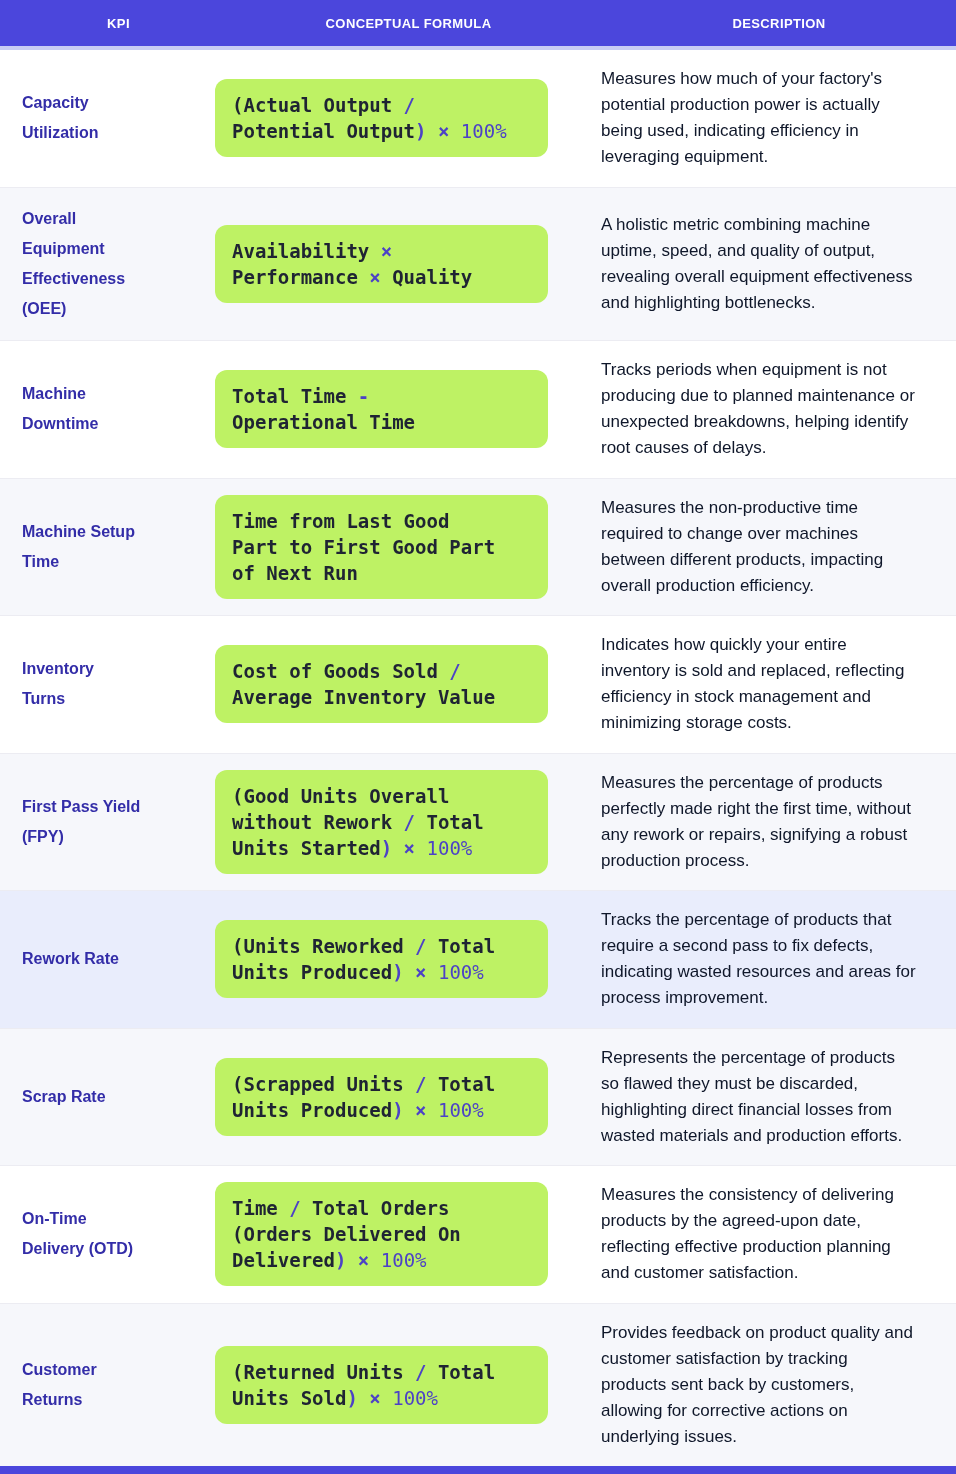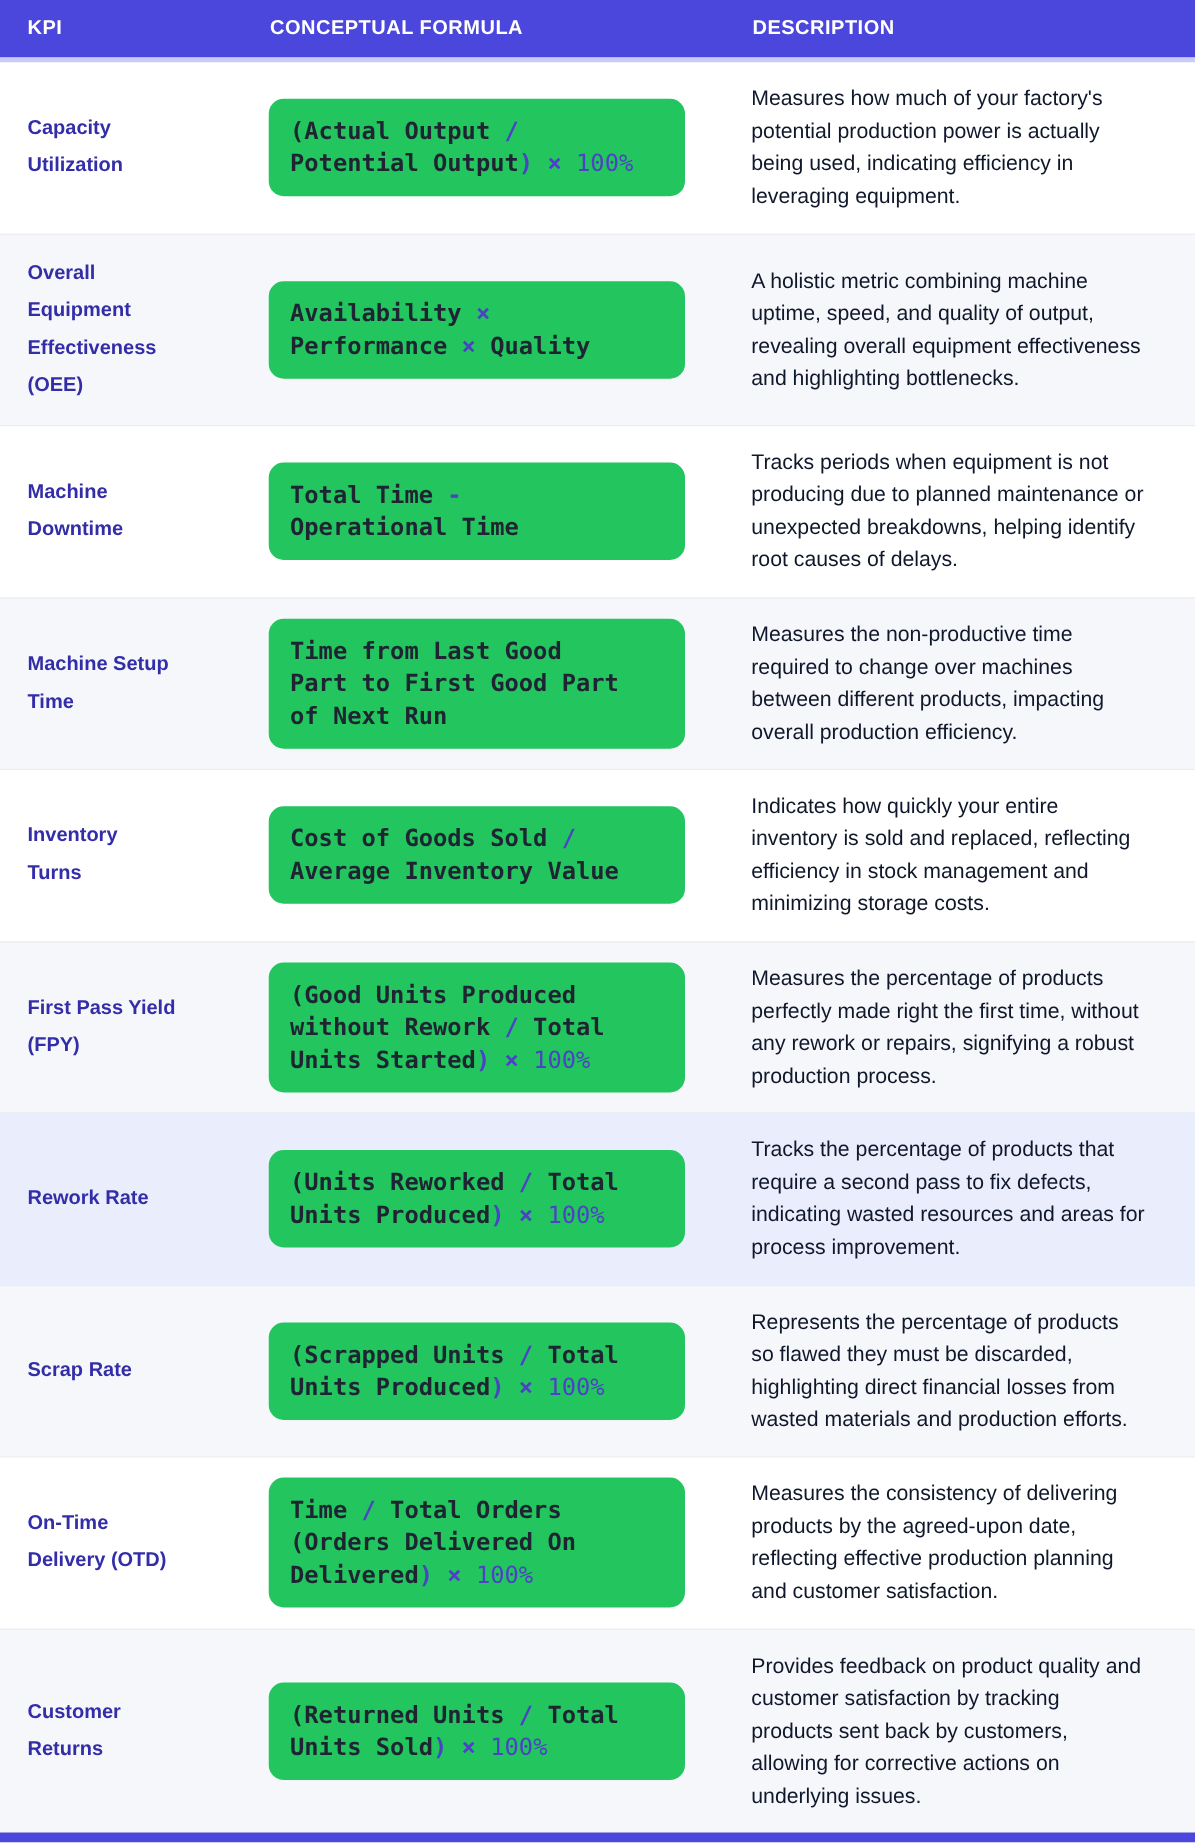--- a/index.html
+++ b/index.html
@@ -19,23 +19,24 @@
   .table-header {
     background: #4b46dc;
     height: 46px;
     display: grid;
     grid-template-columns: 215px 386px 1fr;
     align-items: center;
     flex: 0 0 auto;
   }
   .table-header .hcell {
     color: #ffffff;
-    font-size: 16px;
+    font-size: 13px;
     font-weight: bold;
     letter-spacing: 0.4px;
+    text-align: center;
   }
   .hcell.c1 { padding-left: 22px; }
   .hcell.c2 { padding-left: 1px; }
   .hcell.c3 { padding-left: 1px; }
   .header-band {
     height: 4px;
     background: #c9ccf4;
     flex: 0 0 auto;
   }
   
@@ -56,21 +57,21 @@
     padding-left: 22px;
     color: #332da8;
     font-weight: bold;
     font-size: 16px;
     line-height: 30px;
   }
   .formula-cell { }
   .formula-box {
     width: 333px;
     box-sizing: border-box;
-    background: #22c55e;
+    background: #bef264;
     border-radius: 12px;
     padding: 13px 17px;
     font-family: "DejaVu Sans Mono", monospace;
     font-size: 19px;
     line-height: 26px;
     font-weight: bold;
     color: #1f2433;
   }
   .tok-k { color: #1f2433; font-weight: bold; }
   .tok-o { color: #4c42c6; font-weight: bold; }
@@ -175,21 +176,21 @@
     <div class="desc-cell">Indicates how quickly your entire inventory is sold and replaced, reflecting efficiency in stock management and minimizing storage costs.</div>
   </div>
 
   <div class="row bg-tint">
     <div class="kpi-cell">
           <div>First Pass Yield</div>
           <div>(FPY)</div>
         </div>
     <div class="formula-cell">
       <div class="formula-box">
-            <div><span class="tok-k">(Good Units Produced</span></div>
+            <div><span class="tok-k">(Good Units Overall</span></div>
             <div><span class="tok-k">without Rework </span><span class="tok-o">/</span><span class="tok-k"> Total</span></div>
             <div><span class="tok-k">Units Started</span><span class="tok-o">) </span><span class="tok-o">×</span><span class="tok-k"> </span><span class="tok-p">100%</span></div>
           </div>
     </div>
     <div class="desc-cell">Measures the percentage of products perfectly made right the first time, without any rework or repairs, signifying a robust production process.</div>
   </div>
 
   <div class="row bg-highlight">
     <div class="kpi-cell">
           <div>Rework Rate</div>

